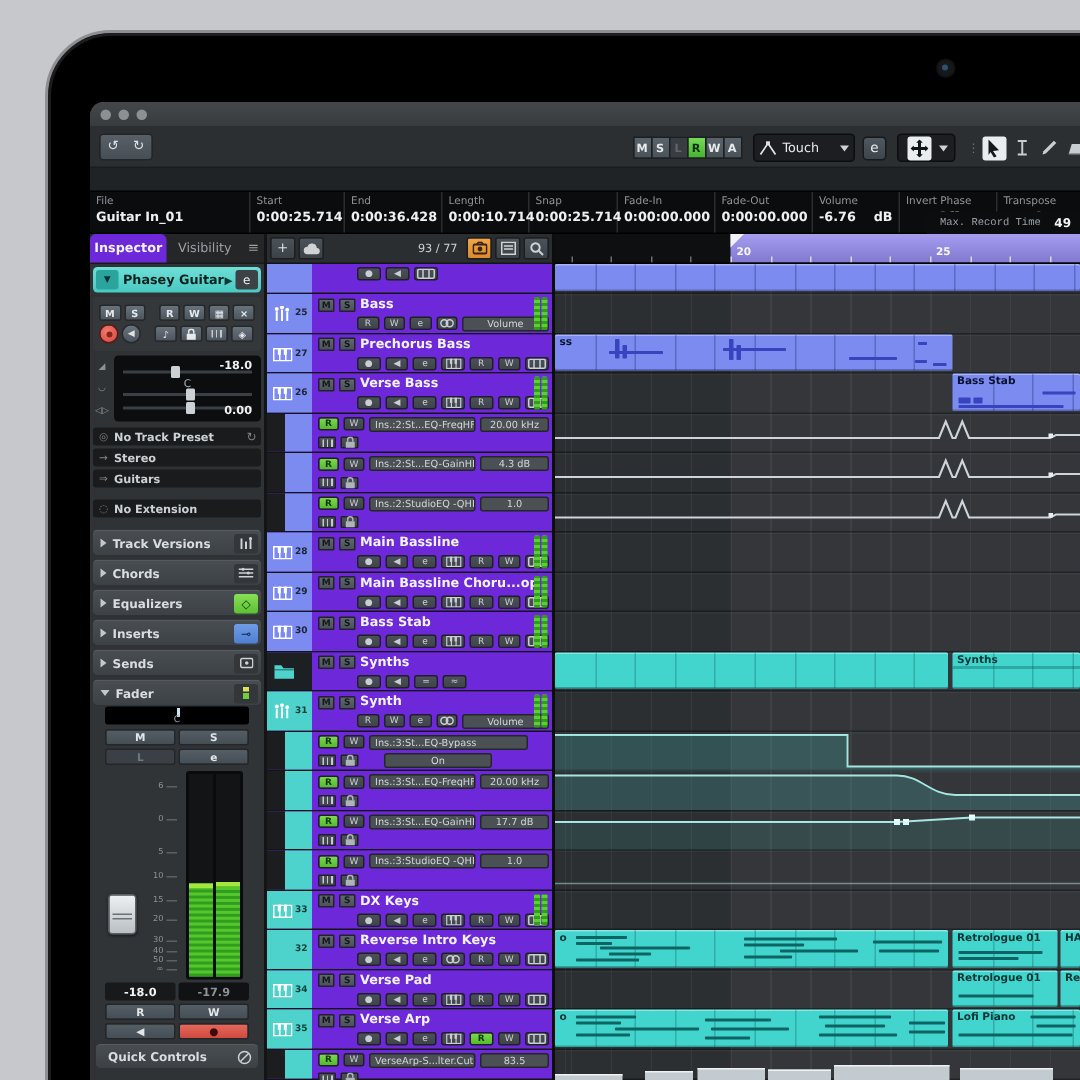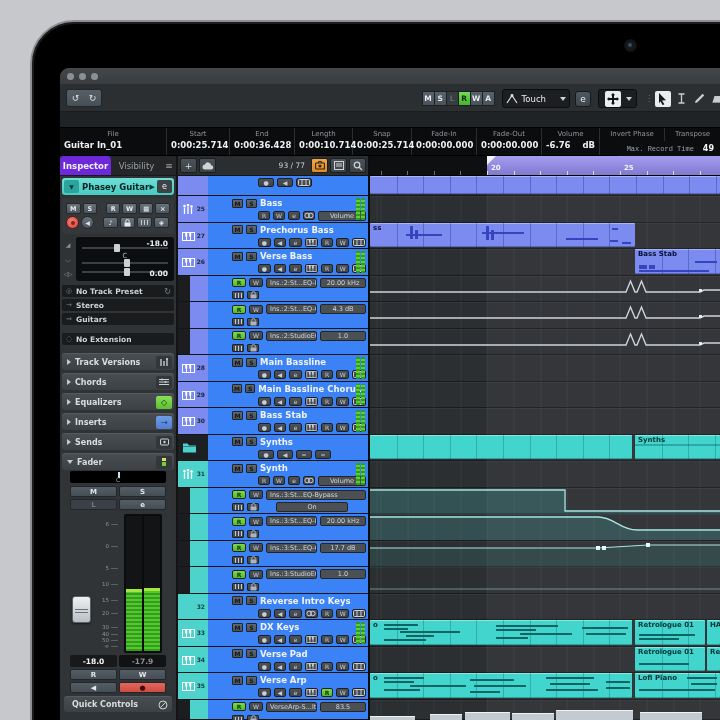--- a/index.html
+++ b/index.html
@@ -34,21 +34,21 @@
     color:#eef1f3;font-size:9px;display:inline-flex;align-items:center;justify-content:center;margin-left:5px;}
   .toolsq{width:16px;height:16px;border-radius:2px;display:inline-flex;align-items:center;justify-content:center;margin-left:2px;}
   .toolsq.sel{background:#e9edf0;}
   #maxrec{position:absolute;right:0;top:29px;height:15px;background:#0c0d0f;display:flex;align-items:center;gap:9px;padding:0 6px 0 9px;white-space:nowrap;}
   #maxrec .lab{color:#9ba1a6;font-size:7px;font-family:Liberation Mono, monospace;}
   #maxrec .val{color:#f2f4f6;font-size:8px;font-weight:bold;}
   #statusstrip{height:16px;background:#202326;border-bottom:1px solid #000;flex:none;position:relative;}
   
   #infoline{height:28px;background:#0b0c0e;display:flex;flex:none;border-bottom:1px solid #000;}
   .info-col{border-right:1px solid #2b2d31;display:flex;flex-direction:column;padding:2px 4px 1px;}
-  .info-col .lab{color:#8f9499;font-size:7px;text-align:center;}
+  .info-col .lab{color:#8f9499;font-size:7px;}
   .info-col .val{color:#eef1f3;font-size:8.5px;font-weight:bold;text-align:right;margin-top:2px;}
   .info-col.left .val{text-align:left;}
   .volrow{display:flex;justify-content:space-between;margin-top:2px;}
   .volrow span{color:#eef1f3;font-size:8.5px;font-weight:bold;}
   
   #content{flex:1;display:flex;min-height:0;}
   
   #inspector{width:118px;flex:none;background:#303336;border-right:2px solid #121416;display:flex;flex-direction:column;}
   #insp-tabs{height:20px;background:#242628;display:flex;align-items:stretch;flex:none;border-bottom:1px solid #17191b;}
   .itab{flex:1;display:flex;align-items:center;justify-content:center;font-size:8.5px;color:#9aa0a5;}
@@ -118,21 +118,21 @@
   #qc{height:16px;background:linear-gradient(#484d51,#3c4145);border-radius:3px;margin:3px 2px 2px;display:flex;align-items:center;gap:4px;padding:0 4px;border-top:1px solid #565b5f;}
   #qc .lb{flex:1;color:#d9dde0;font-size:8px;font-weight:bold;}
   
   #tracklist{width:192px;flex:none;background:#26282b;border-right:2px solid #0c0d0e;display:flex;flex-direction:column;}
   #tl-head{height:20px;background:#2b2e31;border-bottom:1px solid #121416;display:flex;align-items:center;padding:0 2px;gap:2px;flex:none;}
   .tlh-btn{height:15px;min-width:17px;border-radius:2px;background:linear-gradient(#4b5358,#3c4348);border:1px solid #1c1f22;
     color:#dde1e4;font-size:9px;display:inline-flex;align-items:center;justify-content:center;}
   .tlh-btn.orange{background:linear-gradient(#f2a649,#db8a2a);color:#3a2508;}
   #tl-count{flex:1;text-align:right;color:#ced2d6;font-size:7.5px;padding-right:4px;}
   #tl-rows{flex:1;overflow:hidden;}
-  .trow{position:relative;display:flex;border-bottom:1px solid #131517;background:#3b82f6;gap:20px;}
+  .trow{position:relative;display:flex;border-bottom:1px solid #131517;background:#6d28d9;}
   .strip{width:30px;flex:none;position:relative;display:flex;align-items:center;justify-content:space-between;padding:0 3px 0 4px;}
   .strip.blue{background:#7b8bf0;}
   .strip.cyan{background:#4ed2cc;}
   .strip.darkfold{background:#1d2023;}
   .strip .num{font-size:6px;font-weight:bold;color:#1b2435;}
   .strip.cyan .num{color:#0c3f3b;}
   .lanestrip{width:30px;flex:none;display:flex;}
   .lanestrip .pad{width:12px;background:#1b1d1f;}
   .lanestrip .bar{flex:1;}
   .lanestrip .bar.blue{background:#7b8bf0;}
@@ -1032,54 +1032,20 @@
                     <svg width="7" height="8" viewBox="0 0 7 8">
                       <rect x="0.5" y="3.5" width="6" height="4" fill="#aeb4b9"></rect>
                       <path d="M1.8 3.5V2.2a1.7 1.7 0 013.4 0v1.3" fill="none" stroke="#aeb4b9"></path>
                     </svg>
                   </span>
                 </div>
               </div>
             </div>
             <div class="trow" style="height: 26.5px;">
               <div class="strip cyan">
-                <span><svg width="14" height="9" viewBox="0 0 14 9">
-                    <path d="M0 4.5h2L3 1l1.6 7L6.2 2.5l1.2 4.5 1.4-3 1.2 1.5H14" fill="none" stroke="#4ed2cc" stroke-width="1.1"></path>
-                  </svg></span>
-                <span class="num">32</span>
-              </div>
-              <div class="tbody">
-                <div class="l1">
-                  <span class="ms">M</span>
-                  <span class="ms">S</span>
-                  <span class="tname">Reverse Intro Keys</span>
-                </div>
-                <div class="l2">
-                  <span class="sbtn">●</span>
-                  <span class="sbtn">◀</span>
-                  <span class="sbtn">e</span>
-                  <span class="sbtn">
-                    <svg width="10" height="7" viewBox="0 0 10 7">
-                      <circle cx="3.2" cy="3.5" r="2.3" fill="none" stroke="#c9ced3"></circle>
-                      <circle cx="6.8" cy="3.5" r="2.3" fill="none" stroke="#c9ced3"></circle>
-                    </svg>
-                  </span>
-                  <span class="sbtn">R</span>
-                  <span class="sbtn">W</span>
-                  <span class="sbtn">
-                    <svg width="12" height="7" viewBox="0 0 12 7">
-                      <rect x="0.5" y="0.5" width="11" height="6" rx="1" fill="none" stroke="#c9ced3"></rect>
-                      <path d="M4 0.5v6M8 0.5v6" stroke="#c9ced3"></path>
-                    </svg>
-                  </span>
-                </div>
-              </div>
-            </div>
-            <div class="trow" style="height: 26.5px;">
-              <div class="strip cyan">
                 <span><svg width="13" height="9" viewBox="0 0 13 9">
                     <rect x="0.5" y="0.5" width="12" height="8" fill="none" stroke="#fff"></rect>
                     <line x1="4.5" y1="0" x2="4.5" y2="8.5" stroke="#fff"></line>
                     <line x1="8.5" y1="0" x2="8.5" y2="8.5" stroke="#fff"></line>
                     <rect x="3.2" y="0" width="2" height="4.6" fill="#fff"></rect>
                     <rect x="7.2" y="0" width="2" height="4.6" fill="#fff"></rect>
                   </svg></span>
                 <span class="num">33</span>
               </div>
               <div class="tbody">
@@ -1107,20 +1073,54 @@
                     <svg width="12" height="7" viewBox="0 0 12 7">
                       <rect x="0.5" y="0.5" width="11" height="6" rx="1" fill="none" stroke="#c9ced3"></rect>
                       <path d="M4 0.5v6M8 0.5v6" stroke="#c9ced3"></path>
                     </svg>
                   </span>
                 </div>
               </div>
               <div class="rowmeter">
                 <i></i>
                 <i></i>
+              </div>
+            </div>
+            <div class="trow" style="height: 26.5px;">
+              <div class="strip cyan">
+                <span><svg width="14" height="9" viewBox="0 0 14 9">
+                    <path d="M0 4.5h2L3 1l1.6 7L6.2 2.5l1.2 4.5 1.4-3 1.2 1.5H14" fill="none" stroke="#4ed2cc" stroke-width="1.1"></path>
+                  </svg></span>
+                <span class="num">32</span>
+              </div>
+              <div class="tbody">
+                <div class="l1">
+                  <span class="ms">M</span>
+                  <span class="ms">S</span>
+                  <span class="tname">Reverse Intro Keys</span>
+                </div>
+                <div class="l2">
+                  <span class="sbtn">●</span>
+                  <span class="sbtn">◀</span>
+                  <span class="sbtn">e</span>
+                  <span class="sbtn">
+                    <svg width="10" height="7" viewBox="0 0 10 7">
+                      <circle cx="3.2" cy="3.5" r="2.3" fill="none" stroke="#c9ced3"></circle>
+                      <circle cx="6.8" cy="3.5" r="2.3" fill="none" stroke="#c9ced3"></circle>
+                    </svg>
+                  </span>
+                  <span class="sbtn">R</span>
+                  <span class="sbtn">W</span>
+                  <span class="sbtn">
+                    <svg width="12" height="7" viewBox="0 0 12 7">
+                      <rect x="0.5" y="0.5" width="11" height="6" rx="1" fill="none" stroke="#c9ced3"></rect>
+                      <path d="M4 0.5v6M8 0.5v6" stroke="#c9ced3"></path>
+                    </svg>
+                  </span>
+                </div>
               </div>
             </div>
             <div class="trow" style="height: 26.5px;">
               <div class="strip cyan">
                 <span><svg width="13" height="9" viewBox="0 0 13 9">
                     <rect x="0.5" y="0.5" width="12" height="8" fill="none" stroke="#fff"></rect>
                     <line x1="4.5" y1="0" x2="4.5" y2="8.5" stroke="#fff"></line>
                     <line x1="8.5" y1="0" x2="8.5" y2="8.5" stroke="#fff"></line>
                     <rect x="3.2" y="0" width="2" height="4.6" fill="#fff"></rect>
                     <rect x="7.2" y="0" width="2" height="4.6" fill="#fff"></rect>

